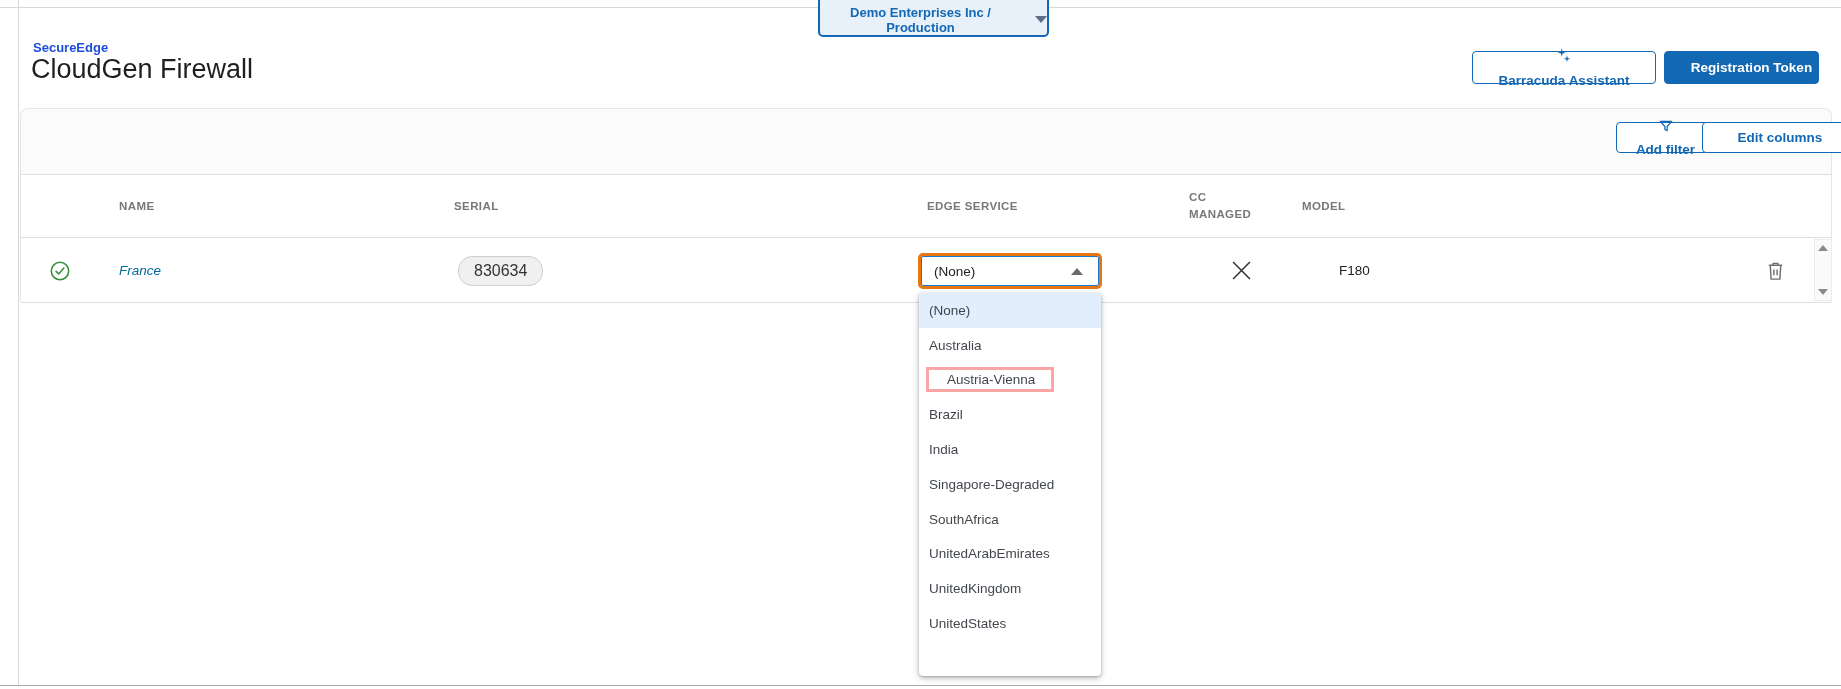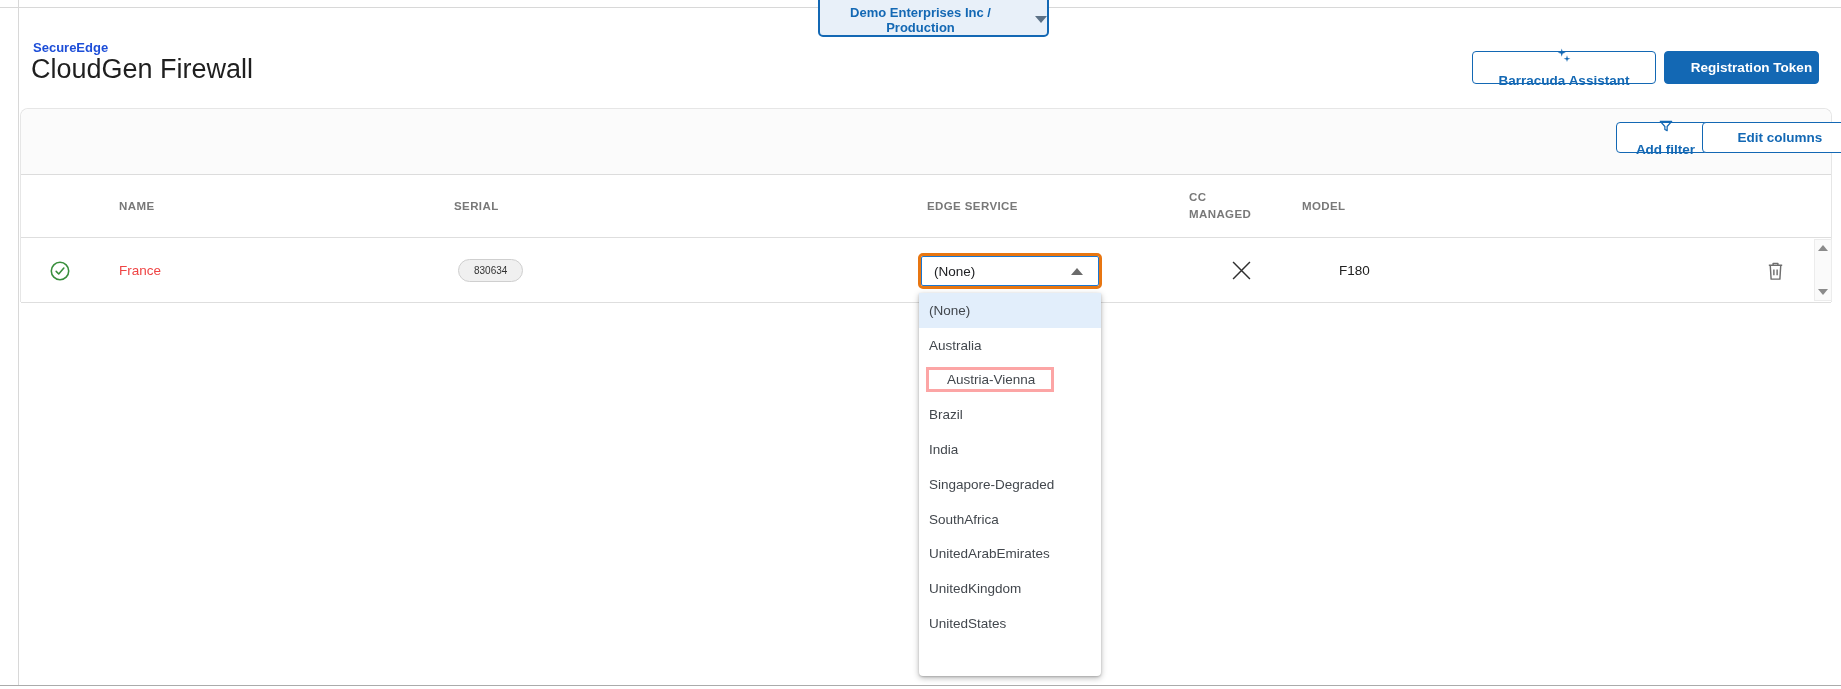--- a/index.html
+++ b/index.html
@@ -46,23 +46,23 @@
   .th.name  { padding-left:20px; }
   .th.serial{ padding-left:0px; }
   .th.edge  { padding-left:8px; }
   .th.cc    { padding-left:5px; }
   .th.cc span { display:block; width:62px; line-height:17px; }
   .th.model { padding-left:8px; }
 
   .trow { position:absolute; left:0; top:130px; width:100%; height:64px; background:#fff;
     border-bottom:1px solid #dedede; }
   .cell.icon-cell { display:flex; justify-content:center; }
-  .cell.name { padding-left:20px; font-size:13.5px; color:#ef4444; }
+  .cell.name { padding-left:20px; font-size:13.5px; color:#0369a1;font-style:italic; }
   .chip { display:inline-block; margin-left:4px; padding:5px 15px; background:#f0f0f0;
-    border:1px solid #cfcfcf; border-radius:14px; font-size:10px; color:#333; }
+    border:1px solid #cfcfcf; border-radius:14px; font-size:16px; color:#333; }
   .cell.cc { padding-left:44px; }
   .cell.model { padding-left:45px; font-size:13.5px; color:#212121; }
   .cell.actions { display:flex; justify-content:flex-end; padding-right:25px; }
   .trash-btn { background:none; border:none; cursor:pointer; height:24px; }
 
   
   .scrollbar { position:absolute; left:1814px; top:239px; width:18px; height:62px;
     background:#fafafa; border:1px solid #ececec; display:flex; flex-direction:column;
     justify-content:space-between; align-items:center; padding:5px 0; }
   .arr-up   { width:0; height:0; border-left:5px solid transparent; border-right:5px solid transparent;

